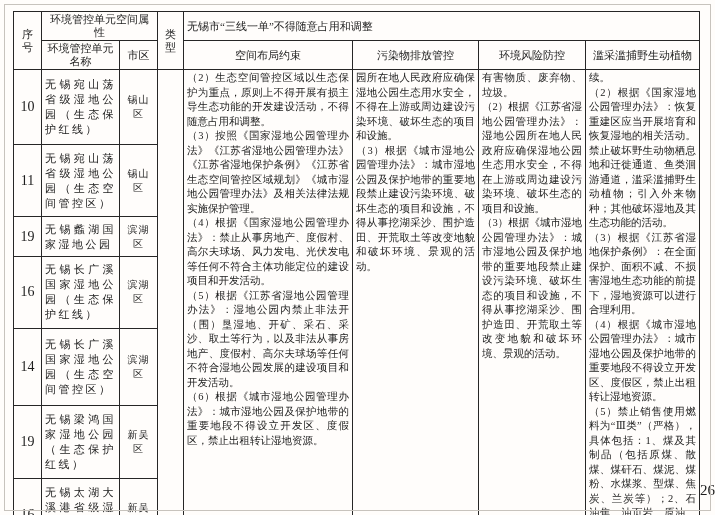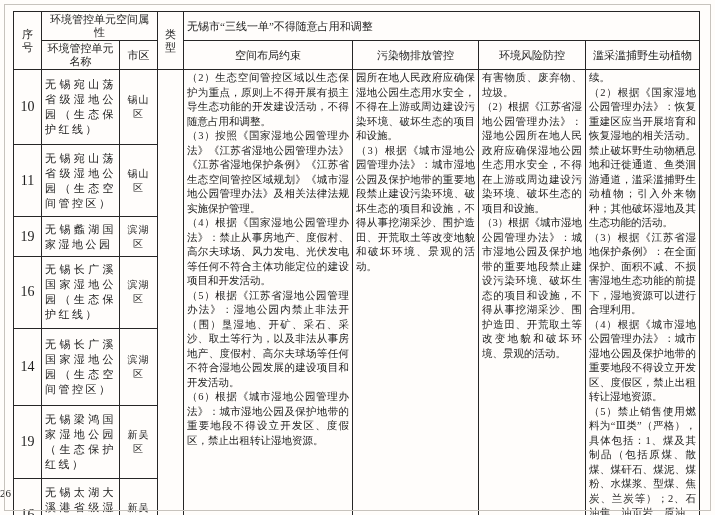--- a/index.html
+++ b/index.html
@@ -68,22 +68,22 @@
     font-size:10.5px;
     line-height:14.5px;
     text-align:justify;
     text-justify:inter-character;
     white-space:pre-line;
     padding:2px 4px;
   }
   .page-number{
     position:absolute;
     left:0;right:0;bottom:16px;
-    text-align:left;
-    font-size:11px;
+    text-align:right;
+    font-size:15px;
   }
 </style>
 </head>
 <body>
 
 <div class="page">
 
   <table class="doc">
     <colgroup>
       <col style="width:28px">

